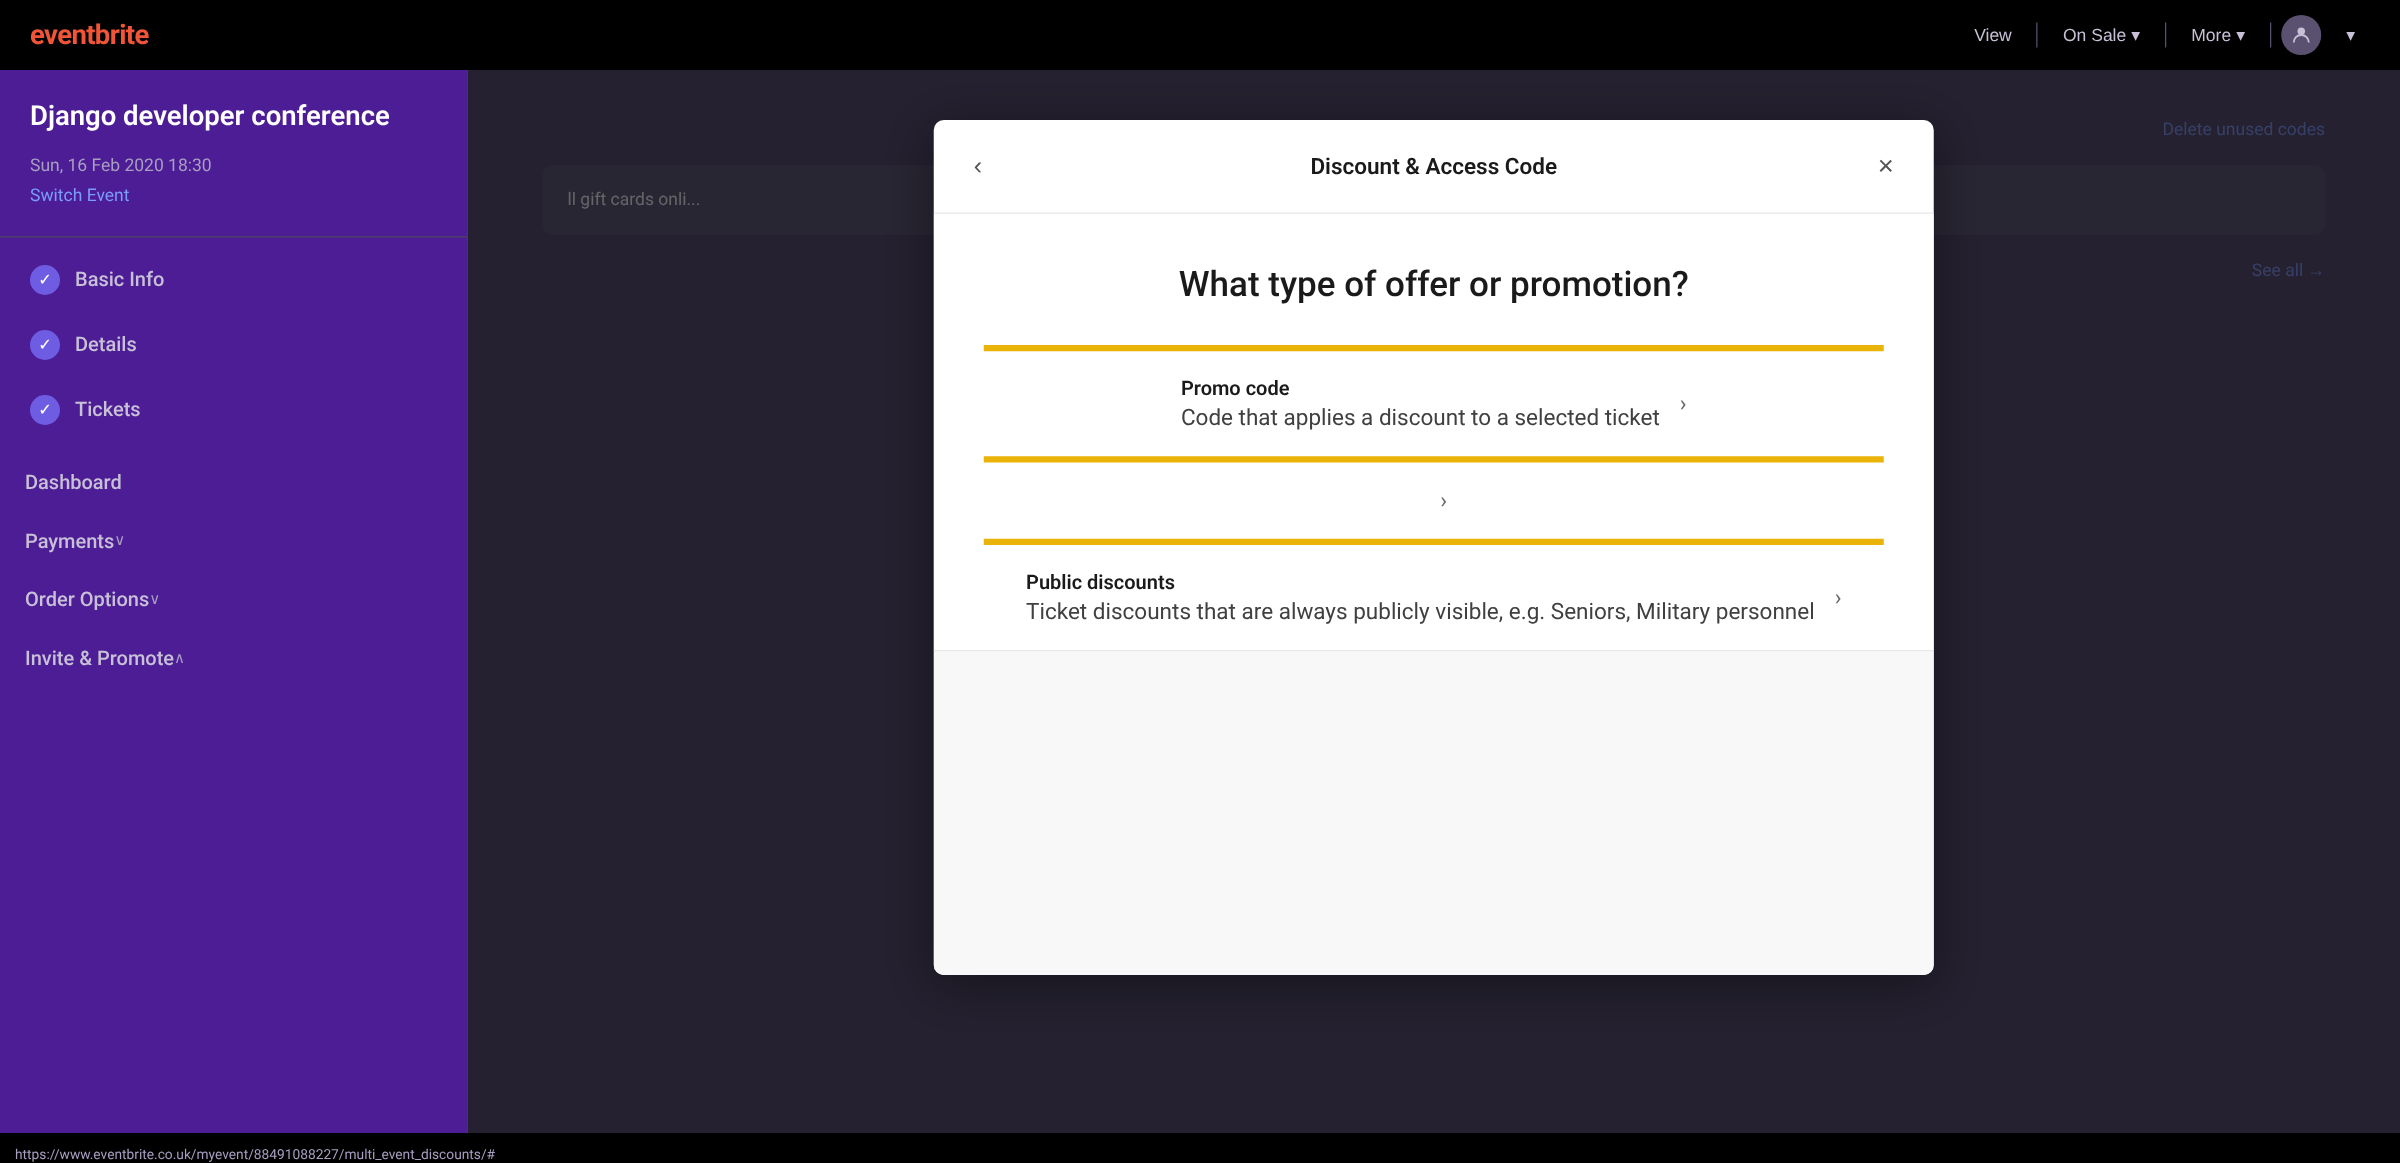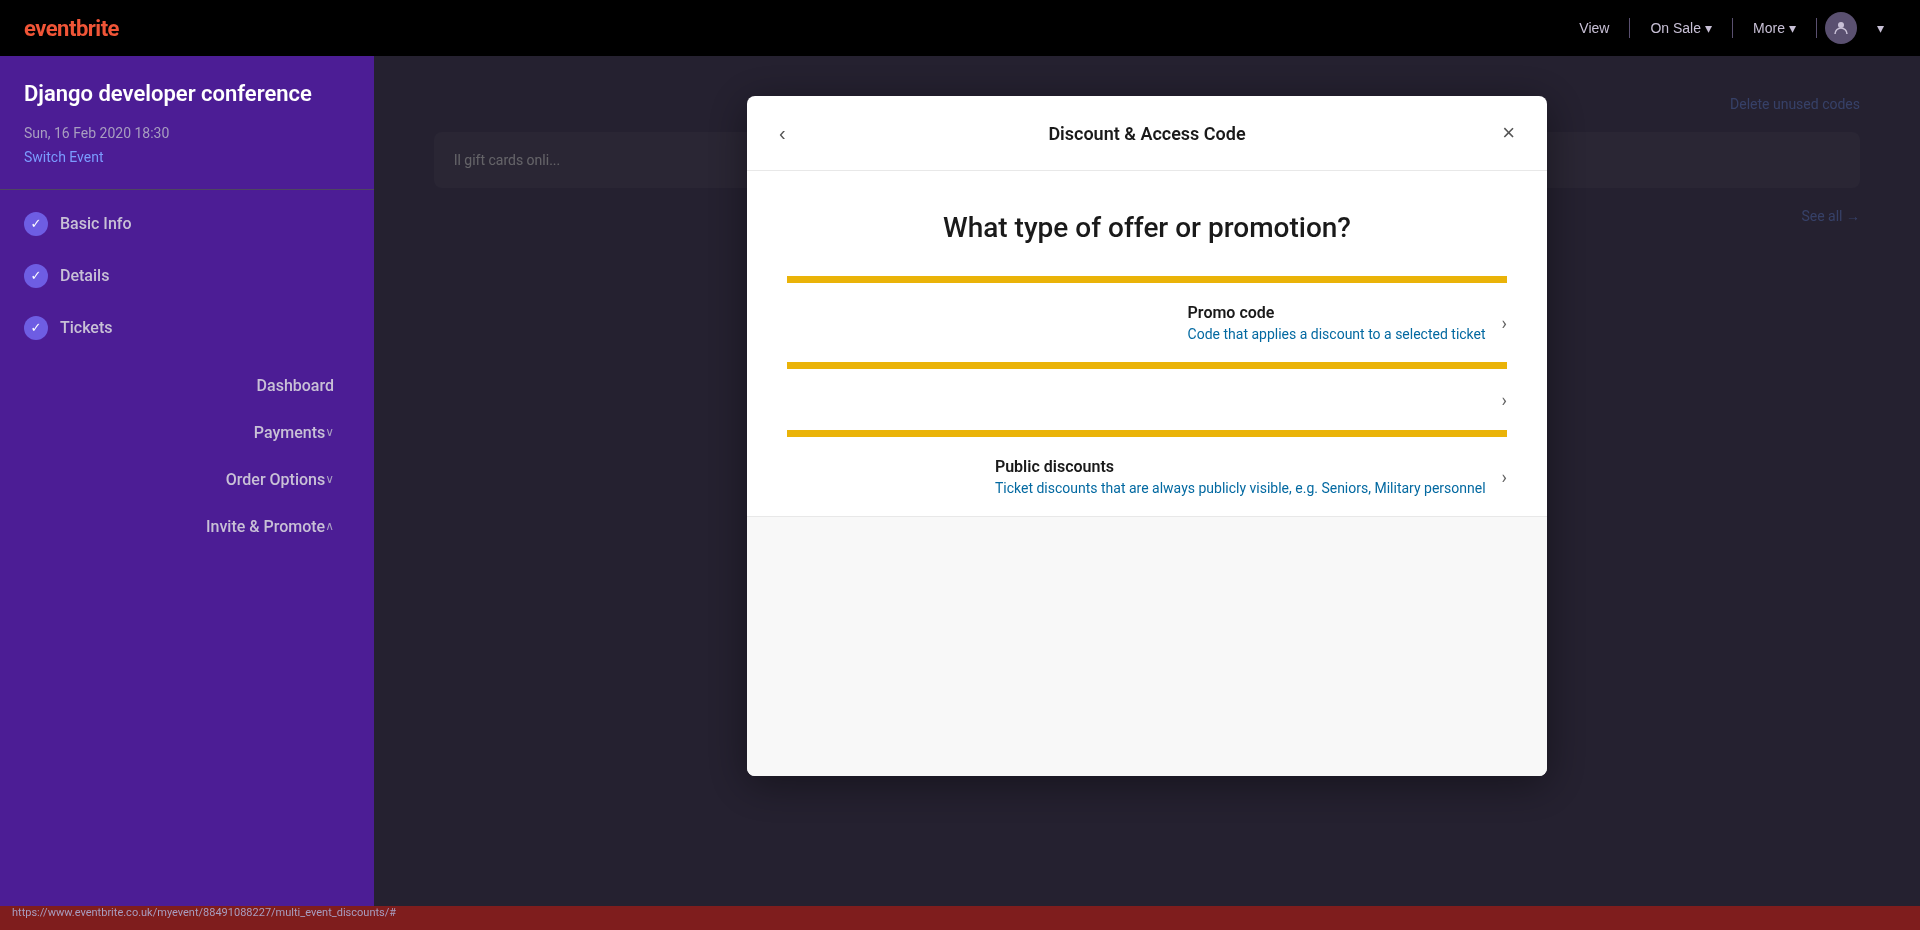--- a/index.html
+++ b/index.html
@@ -132,28 +132,28 @@
       justify-content: center;
       font-size: 13px;
       color: #fff;
       flex-shrink: 0;
     }
     .sidebar-check.checked {
       background: #6e5de3;
     }
 
     .sidebar-section {
-      padding: 14px 40px;
+      padding: 14px 20px;
       color: #c8c0d6;
       font-size: 16px;
       font-weight: 500;
       cursor: pointer;
       display: flex;
       align-items: center;
-      justify-content: flex-end;
+      justify-content: flex-start;
     }
     .sidebar-section .chevron {
       font-size: 12px;
       color: #a89ec0;
     }
 
     
     .main {
       flex: 1;
       background: #4a4260;
@@ -254,57 +254,57 @@
       font-size: 28px;
       font-weight: 500;
       color: #1a1a1a;
       text-align: center;
       margin-bottom: 32px;
     }
 
     .option-item {
       display: flex;
       align-items: center;
-      justify-content: flex-end;
+      justify-content: center;
       padding: 20px 0;
-      border-top: 7px solid #eab308;
+      border-top: 5px solid #eab308;
       cursor: pointer;
     }
     .option-title {
       font-size: 16px;
       font-weight: 600;
       color: #1a1a1a;
       margin-bottom: 4px;
     }
     .option-desc {
-      font-size: 14px;
-      color: #0369a1;
+      font-size: 18px;
+      color: #404040;
     }
     .option-chevron {
       font-size: 18px;
       color: #666;
       flex-shrink: 0;
       margin-left: 16px;
     }
 
     .modal-footer {
       height: 260px;
       background: #f8f8f8;
       border-top: 1px solid #e8e8e8;
       margin-top: 0;
     }
 
     
     .statusbar {
       position: fixed;
       bottom: 0; left: 0; right: 0;
       height: 24px;
-      background: #7f1d1d;
-      display: flex;
-      align-items: flex-start;
+      background: #000000;
+      display: flex;
+      align-items: flex-end;
       padding: 0 12px;
       z-index: 200;
     }
     .statusbar-url {
       font-size: 11px;
       color: #a89ec0;
     }
 
     
     .sidebar-bottom {

